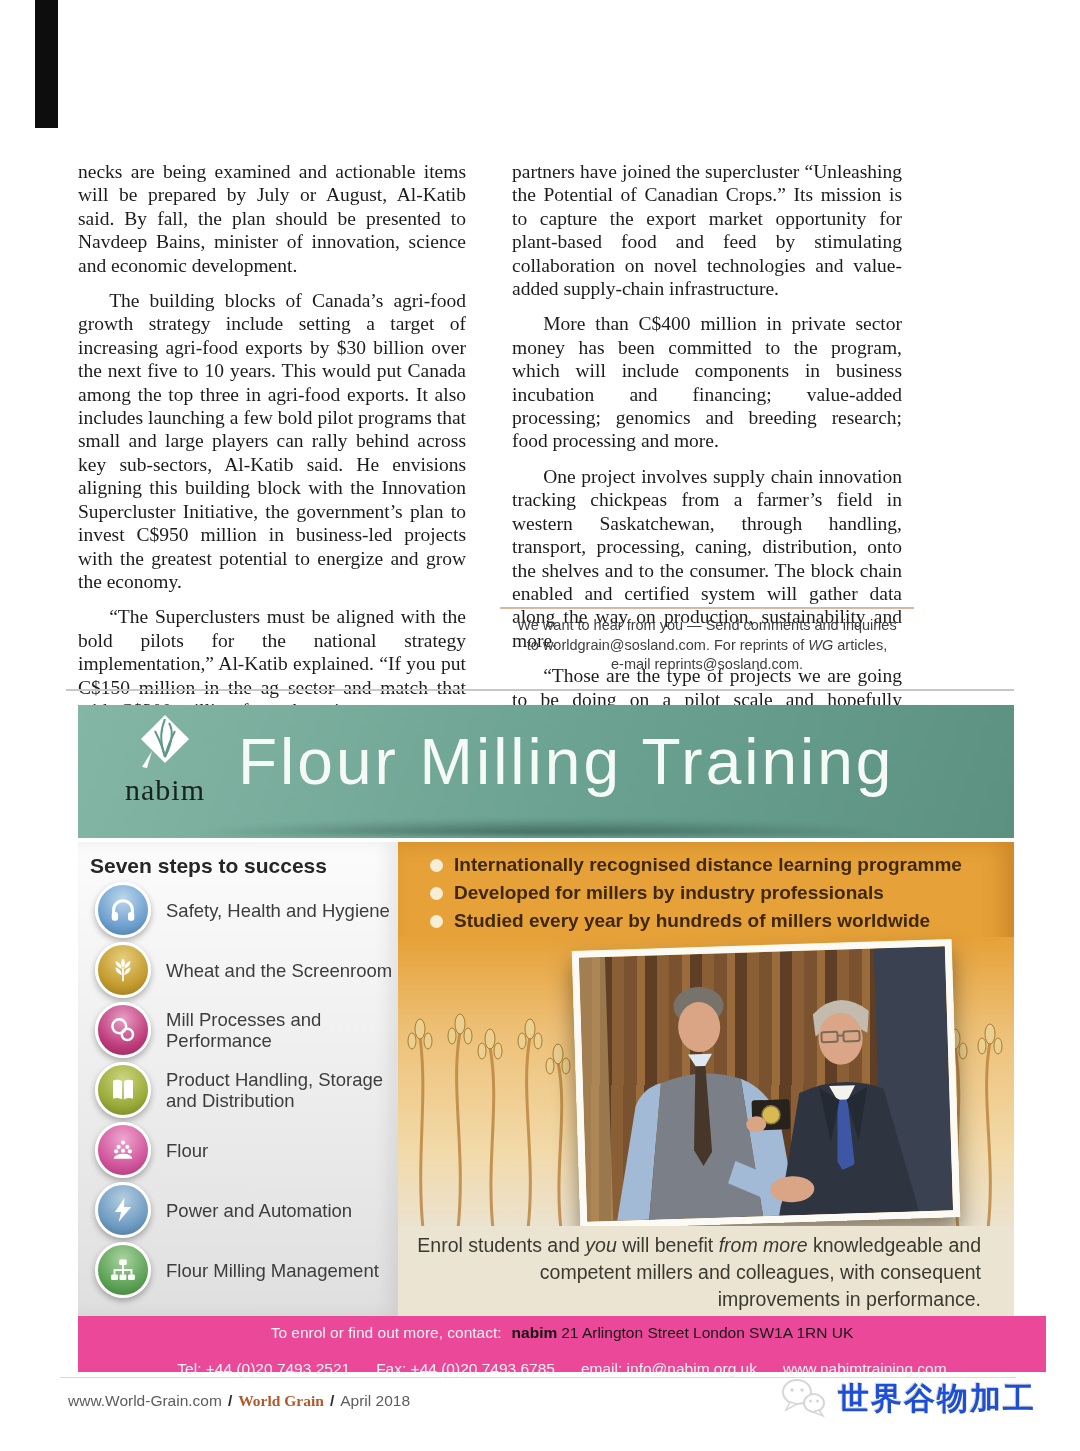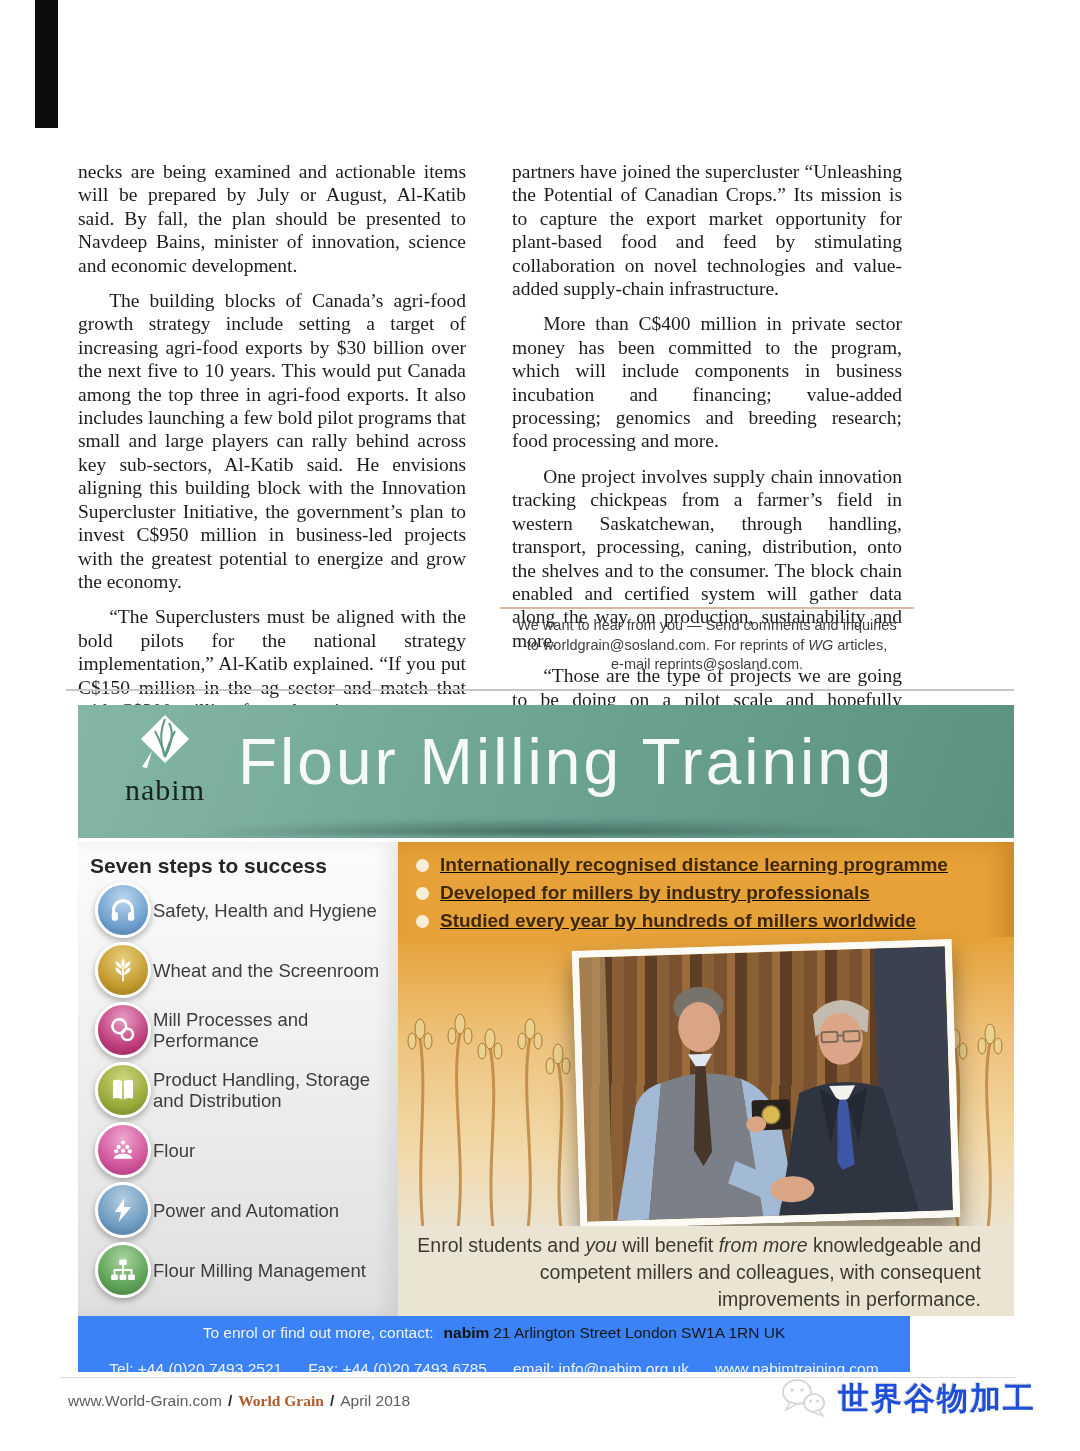--- a/index.html
+++ b/index.html
@@ -40,54 +40,54 @@
   .logo{position:absolute;left:22px;top:8px;width:130px;text-align:center;}
   .logo-word{font-family:"Liberation Serif",serif;font-size:30px;color:#17231f;letter-spacing:1px;
              margin-top:-4px;}
   .ad-title{position:absolute;left:160px;top:20px;font-size:64px;font-weight:300;color:#f5faf6;
             letter-spacing:3px;white-space:nowrap;}
 
   .steps{position:absolute;left:0;top:137px;width:320px;height:474px;
          background:linear-gradient(180deg,#fcfcfc 0%,#ececec 55%,#dfdfdf 100%);
          box-shadow:inset -10px 0 16px rgba(0,0,0,.07);}
   .steps-heading{padding:12px 0 2px 12px;font-size:21px;font-weight:bold;color:#262626;}
-  .step-row{display:flex;align-items:center;gap:2px;padding-left:17px;height:60px;}
+  .step-row{display:flex;align-items:center;gap:15px;padding-left:17px;height:60px;}
   .badge{width:50px;height:50px;min-width:50px;border-radius:50%;border:3px solid #fff;
          box-shadow:0 3px 6px rgba(0,0,0,.30);display:flex;align-items:center;justify-content:center;}
   .badge svg{width:30px;height:30px;}
   .c1{background:radial-gradient(circle at 50% 28%,#bcd7ec,#6fa0cf 62%,#44759f);}
   .c2{background:radial-gradient(circle at 50% 28%,#e7cf7e,#c39b2e 62%,#93701c);}
   .c3{background:radial-gradient(circle at 50% 28%,#e79ec4,#bf3d7c 62%,#8d2256);}
   .c4{background:radial-gradient(circle at 50% 28%,#ccd67e,#9aaa3a 62%,#6e7c22);}
   .c5{background:radial-gradient(circle at 50% 28%,#eda7cf,#d1559b 62%,#a33472);}
   .c6{background:radial-gradient(circle at 50% 28%,#b4cde0,#6f9cc2 62%,#487194);}
   .c7{background:radial-gradient(circle at 50% 28%,#a7d39e,#5ea257 62%,#3c7a38);}
   .step-label{font-size:18.5px;line-height:21px;color:#3d3d3d;}
 
   .benefits{position:absolute;left:320px;top:137px;width:616px;height:474px;background:#e6a138;
             box-shadow:inset -12px 0 20px rgba(150,80,5,.30);overflow:hidden;}
-  .bullets{position:absolute;left:18px;top:9px;text-decoration:underline;}
+  .bullets{position:absolute;left:32px;top:9px;}
   .bullet-row{display:flex;align-items:center;gap:11px;height:28px;}
   .dot{width:13px;height:13px;min-width:13px;border-radius:50%;background:#f6eed6;}
   .bullet-text{font-size:19px;font-weight:bold;color:#3f2808;}
 
   .wheat-band{position:absolute;left:0;top:95px;width:616px;height:292px;
       background:linear-gradient(180deg,#e6a138 0%,#edc077 32%,#f2d9a8 72%,#ebe3d0 100%);}
   .cream{position:absolute;left:0;top:384px;width:616px;height:90px;background:#ebe4d3;}
 
   .photo{position:absolute;left:178px;top:8px;width:366px;height:264px;transform:rotate(-1.8deg);
          border:7px solid #fbfaf5;
          background:repeating-linear-gradient(92deg,#7b5230 0 13px,#9a6c3c 13px 21px,#5e3f26 21px 33px,#8a5f36 33px 45px);
          box-shadow:0 13px 22px rgba(40,25,5,.5);overflow:hidden;}
   .photo svg{position:absolute;left:0;top:0;}
 
   .enrol{position:absolute;left:18px;top:390px;width:565px;font-size:19.5px;line-height:27px;color:#3a392f;text-align:right;}
   .enrol .it{font-style:italic;}
 
-  .contact{position:absolute;left:0;top:611px;width:832px;height:56px;background:#3b82f6;}
+  .contact{position:absolute;left:0;top:611px;width:968px;height:56px;background:#ec4899;}
   .contact-l1{margin-top:8px;text-align:center;font-size:15.5px;color:#f1f4f1;}
   .contact-l1 .brand{font-weight:bold;color:#121212;padding:0 4px 0 10px;}
   .contact-l1 .addr{color:#161616;}
   .contact-l2{margin-top:18px;display:flex;justify-content:center;gap:26px;font-size:15.5px;color:#eef2ef;}
 
   
   .footer-line{position:absolute;left:60px;top:1377px;width:956px;height:1px;background:#d9d9d9;}
   .footer{position:absolute;left:68px;top:1392px;font-family:"Liberation Sans",sans-serif;
           font-size:15.5px;color:#5d5d5d;}
   .footer .sep{font-weight:bold;color:#2c2c2c;padding:0 6px;}

